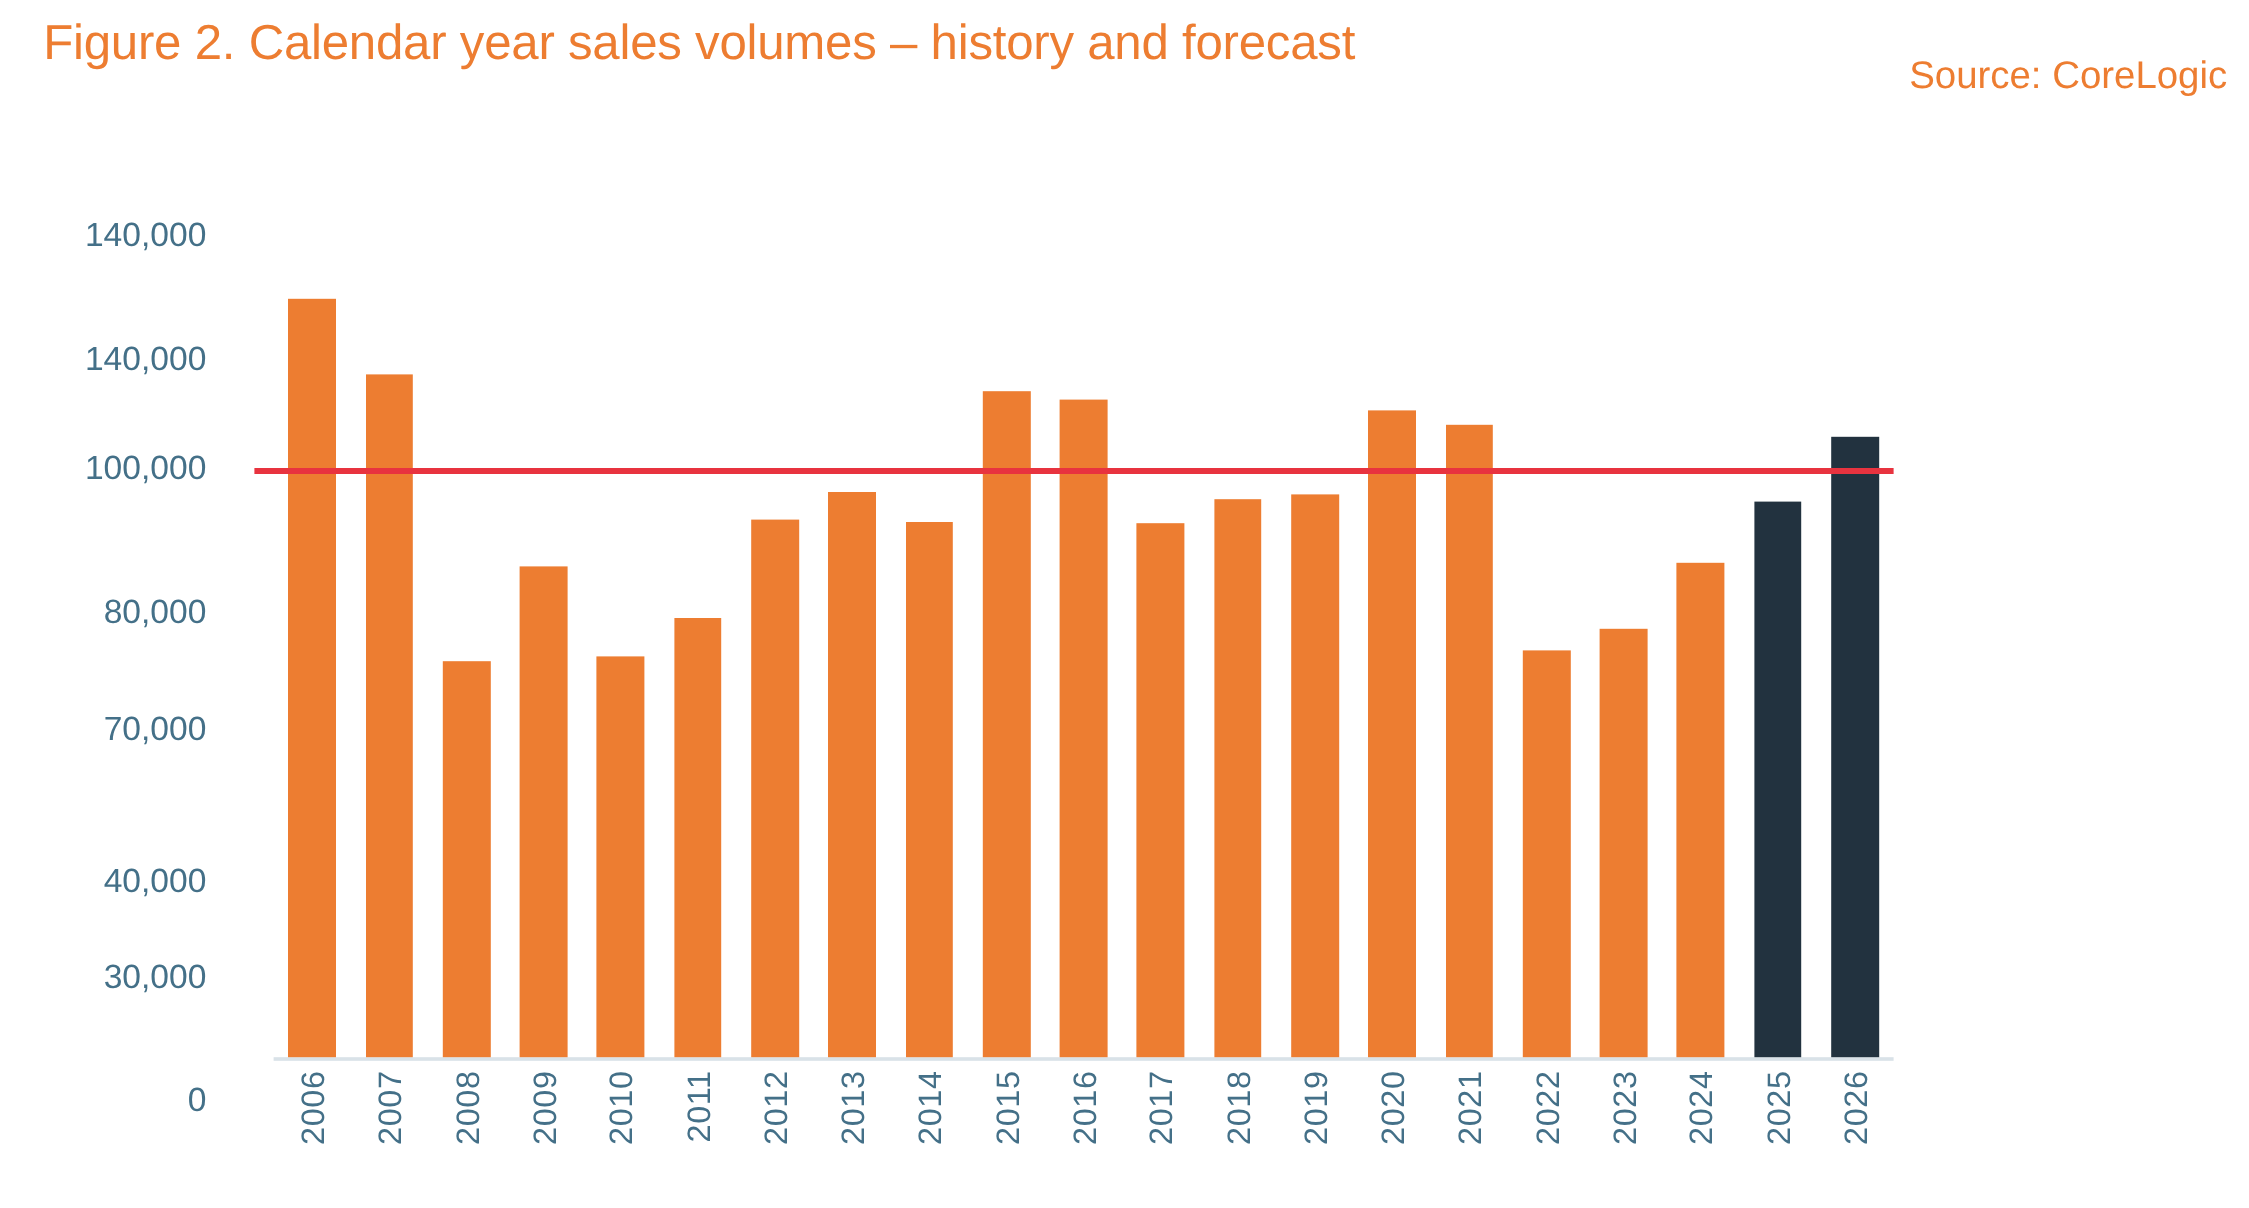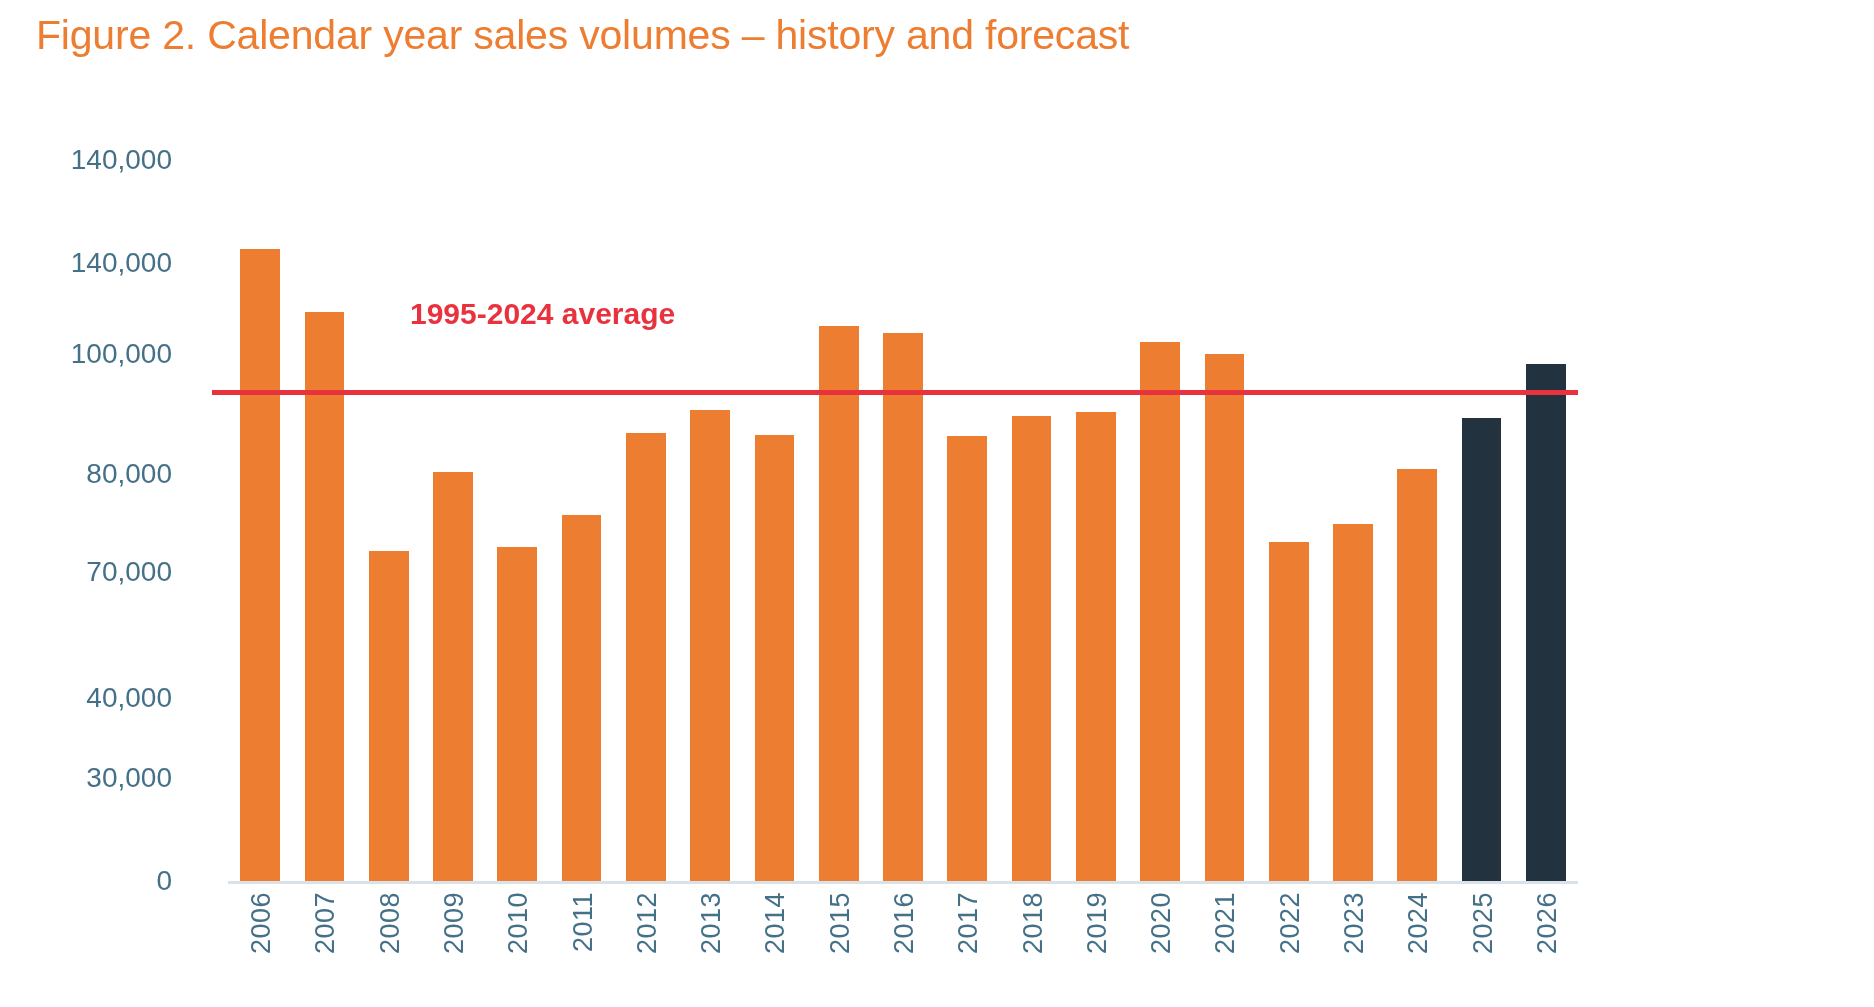--- a/index.html
+++ b/index.html
@@ -58,20 +58,21 @@
     position: absolute;
     right: 1678px;           
     width: 180px;
     text-align: right;
     font-size: 28px;
     color: #447088;
     font-family: "Liberation Sans", sans-serif;
     transform: translateY(-50%);
     white-space: nowrap;
     padding-right: 24px;
+    margin-top: 36px;
   }
 
   
   #x-axis-line {
     position: absolute;
     left: 228px;
     top: 881px;
     width: 1350px;
     height: 3px;
     background: #D9E2E8;
@@ -130,20 +131,21 @@
     font-family: "Liberation Sans", sans-serif;
     font-weight: 600;
     white-space: nowrap;
   }
 </style>
 </head>
 <body>
 
 <div id="header">
   <div id="chart-title">Figure 2. Calendar year sales volumes – history and forecast</div>
+  <div id="source-label">Source: CoreLogic</div>
 </div>
 
 <div id="plot-area">
 
   <div id="y-axis">
       <div class="y-tick" style="top: 881px;">0</div>
       <div class="y-tick" style="top: 778px;">30,000</div>
       <div class="y-tick" style="top: 698px;">40,000</div>
       <div class="y-tick" style="top: 572px;">70,000</div>
       <div class="y-tick" style="top: 474px;">80,000</div>
@@ -213,21 +215,20 @@
       </div>
       <div class="bar-slot" style="left: 1233.64px; width: 39.8571px;">
         <div class="bar forecast" style="height: 463.5px;"></div>
       </div>
       <div class="bar-slot" style="left: 1297.93px; width: 39.8571px;">
         <div class="bar forecast" style="height: 516.545px;"></div>
       </div>
     </div>
 
   <div id="avg-line" style="top: 389.75px; background: rgb(232, 51, 63);"></div>
-  <div id="avg-label" style="color: rgb(232, 51, 63);">1995-2024 average</div>
 
 <div class="x-tick" style="left: 246.143px;">2006</div>
     <div class="x-tick" style="left: 310.429px;">2007</div>
     <div class="x-tick" style="left: 374.714px;">2008</div>
     <div class="x-tick" style="left: 439px;">2009</div>
     <div class="x-tick" style="left: 503.286px;">2010</div>
     <div class="x-tick" style="left: 567.571px;">2011</div>
     <div class="x-tick" style="left: 631.857px;">2012</div>
     <div class="x-tick" style="left: 696.143px;">2013</div>
     <div class="x-tick" style="left: 760.429px;">2014</div>

